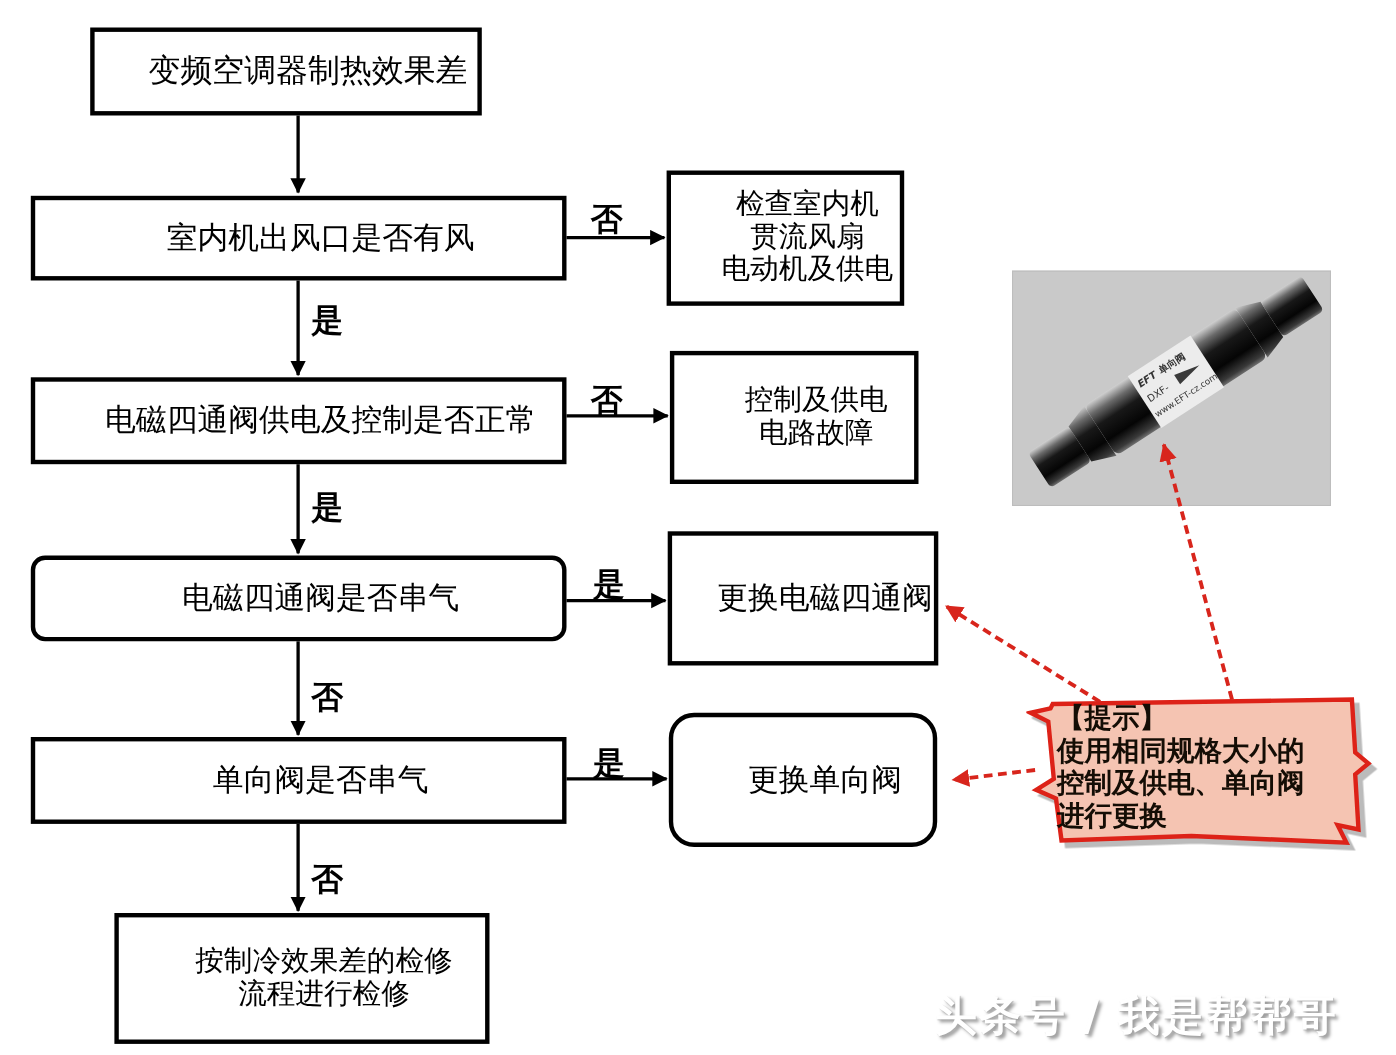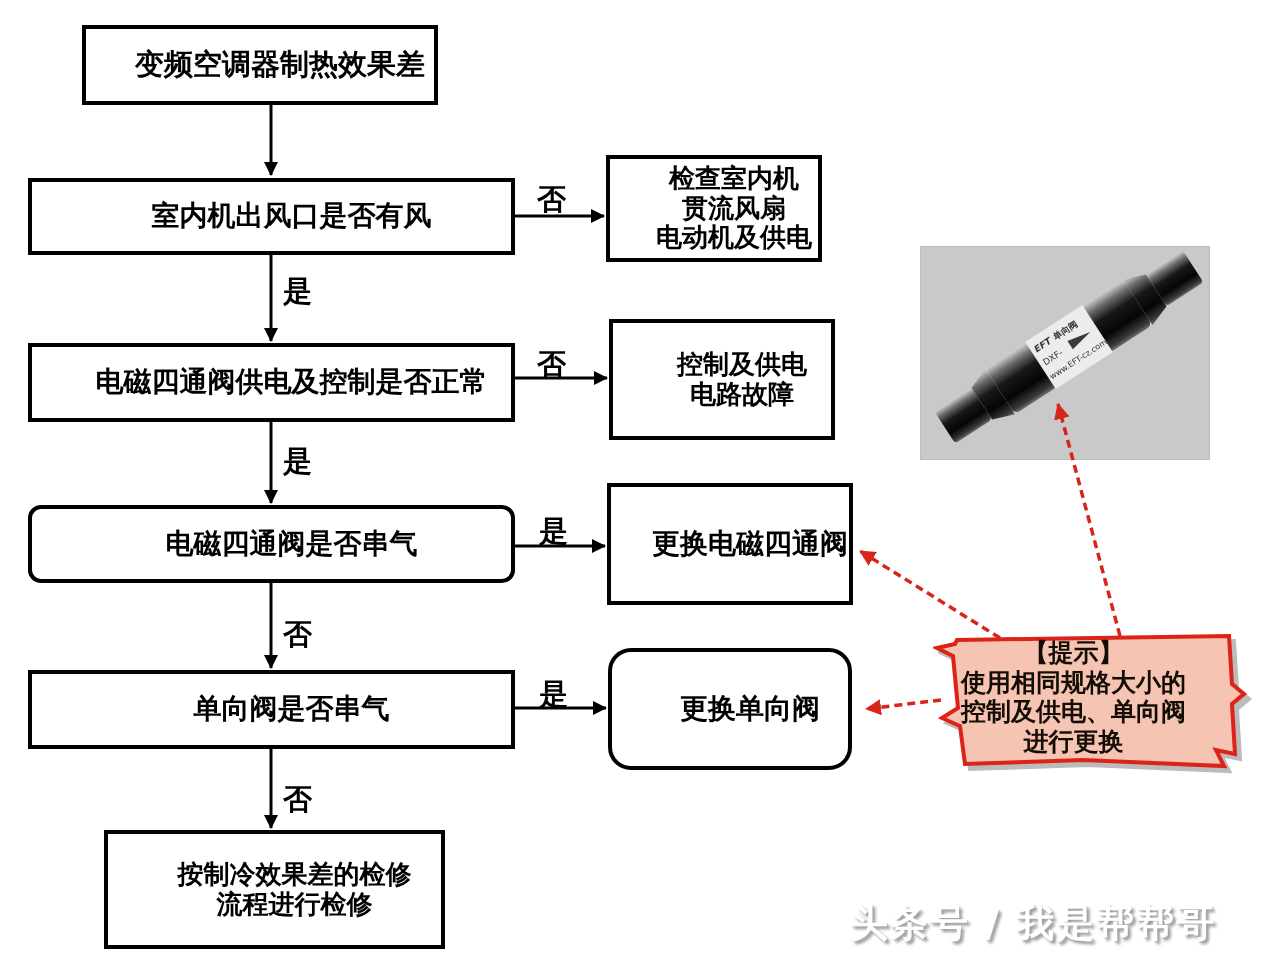--- a/index.html
+++ b/index.html
@@ -1,26 +1,26 @@
 <!DOCTYPE html>
 <html><head>
 <meta charset="utf-8">
 <style>
   html,body{margin:0;padding:0;background:#fff;}
   .stage{position:relative;width:1269px;height:959px;background:#ffffff;overflow:hidden;
          font-family:"DejaVu Sans",sans-serif;color:#000;}
   .fbox{position:absolute;box-sizing:border-box;border:4px solid #000;background:#fff;
         display:flex;flex-direction:column;align-items:center;justify-content:center;
-        text-align:right;font-weight:bold;line-height:1.15;z-index:2;padding-left:40px;}
+        text-align:right;font-weight:normal;line-height:1.15;z-index:2;padding-left:40px;}
   .fs29{font-size:29px;} .fs28{font-size:28px;} .fs26{font-size:26px;}
   .elabel{position:absolute;font-size:29px;font-weight:bold;z-index:3;}
   .arrow-layer{position:absolute;left:0;top:0;z-index:6;pointer-events:none;}
   .photo{position:absolute;left:920px;top:246px;width:290px;height:214px;
          background:#c9c9c9;border:1px solid #bdbdbd;box-sizing:border-box;z-index:1;}
-  .tipbox{position:absolute;left:933px;top:626px;width:316px;height:148px;z-index:4;text-align:center;}
+  .tipbox{position:absolute;left:933px;top:626px;width:316px;height:148px;z-index:4;}
   .tipbox svg{position:absolute;left:0;top:0;filter:drop-shadow(5px 5px 0 rgba(150,150,150,0.65));}
   .tiptext{position:absolute;left:28px;top:12px;font-size:25px;font-weight:bold;
            line-height:1.18;color:#140d05;z-index:5;}
   .watermark{position:absolute;left:850px;top:898px;width:400px;text-align:left;
              font-size:38px;font-weight:bold;letter-spacing:2px;color:#ffffff;
              text-shadow:3px 3px 3px #9c9c9c,1px 1px 1px #c6c6c6;z-index:2;}
 </style>
 </head>
 <body>
 
@@ -44,21 +44,21 @@
 
   <div class="fbox fs28" style="left:28px;top:670px;width:487px;height:79px;">
     <div>单向阀是否串气</div>
   </div>
 
   <div class="fbox fs26" style="left:104px;top:830px;width:341px;height:119px;">
     <div>按制冷效果差的检修</div>
     <div>流程进行检修</div>
   </div>
 
-  <div class="fbox fs26" style="left:606px;top:155px;width:216px;height:107px;">
+  <div class="fbox fs26" style="left:606px;top:155px;width:216px;height:123px;">
     <div>检查室内机</div>
     <div>贯流风扇</div>
     <div>电动机及供电</div>
   </div>
 
   <div class="fbox fs26" style="left:609px;top:319px;width:226px;height:121px;">
     <div>控制及供电</div>
     <div>电路故障</div>
   </div>
 

